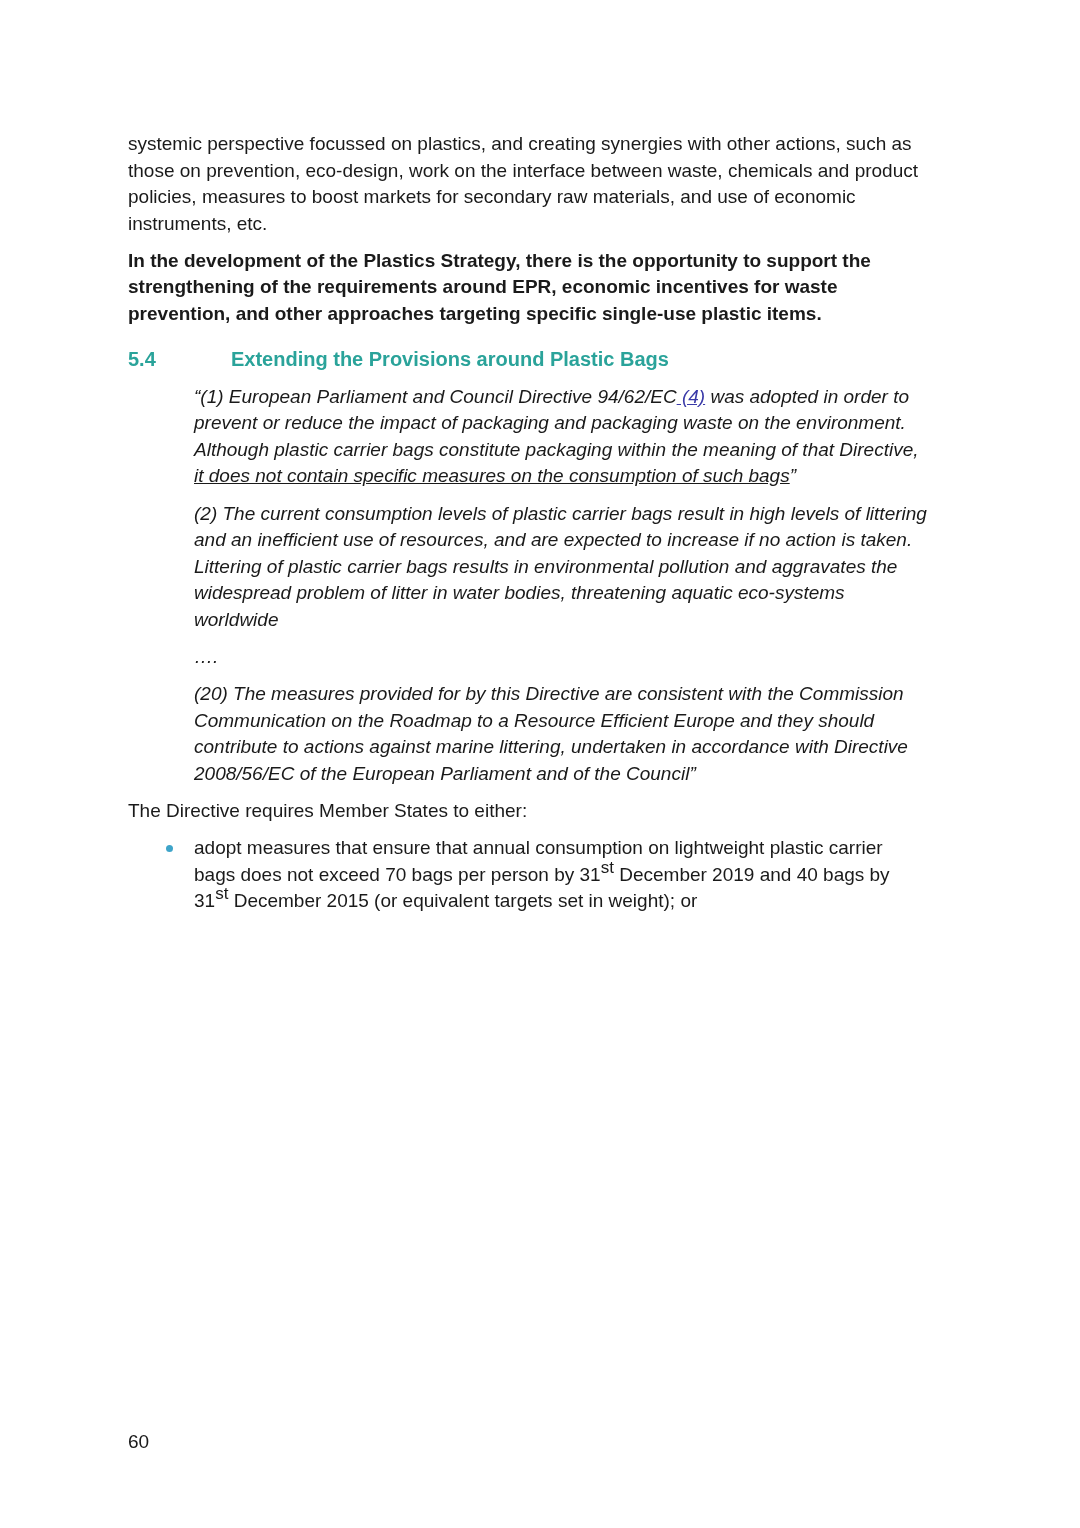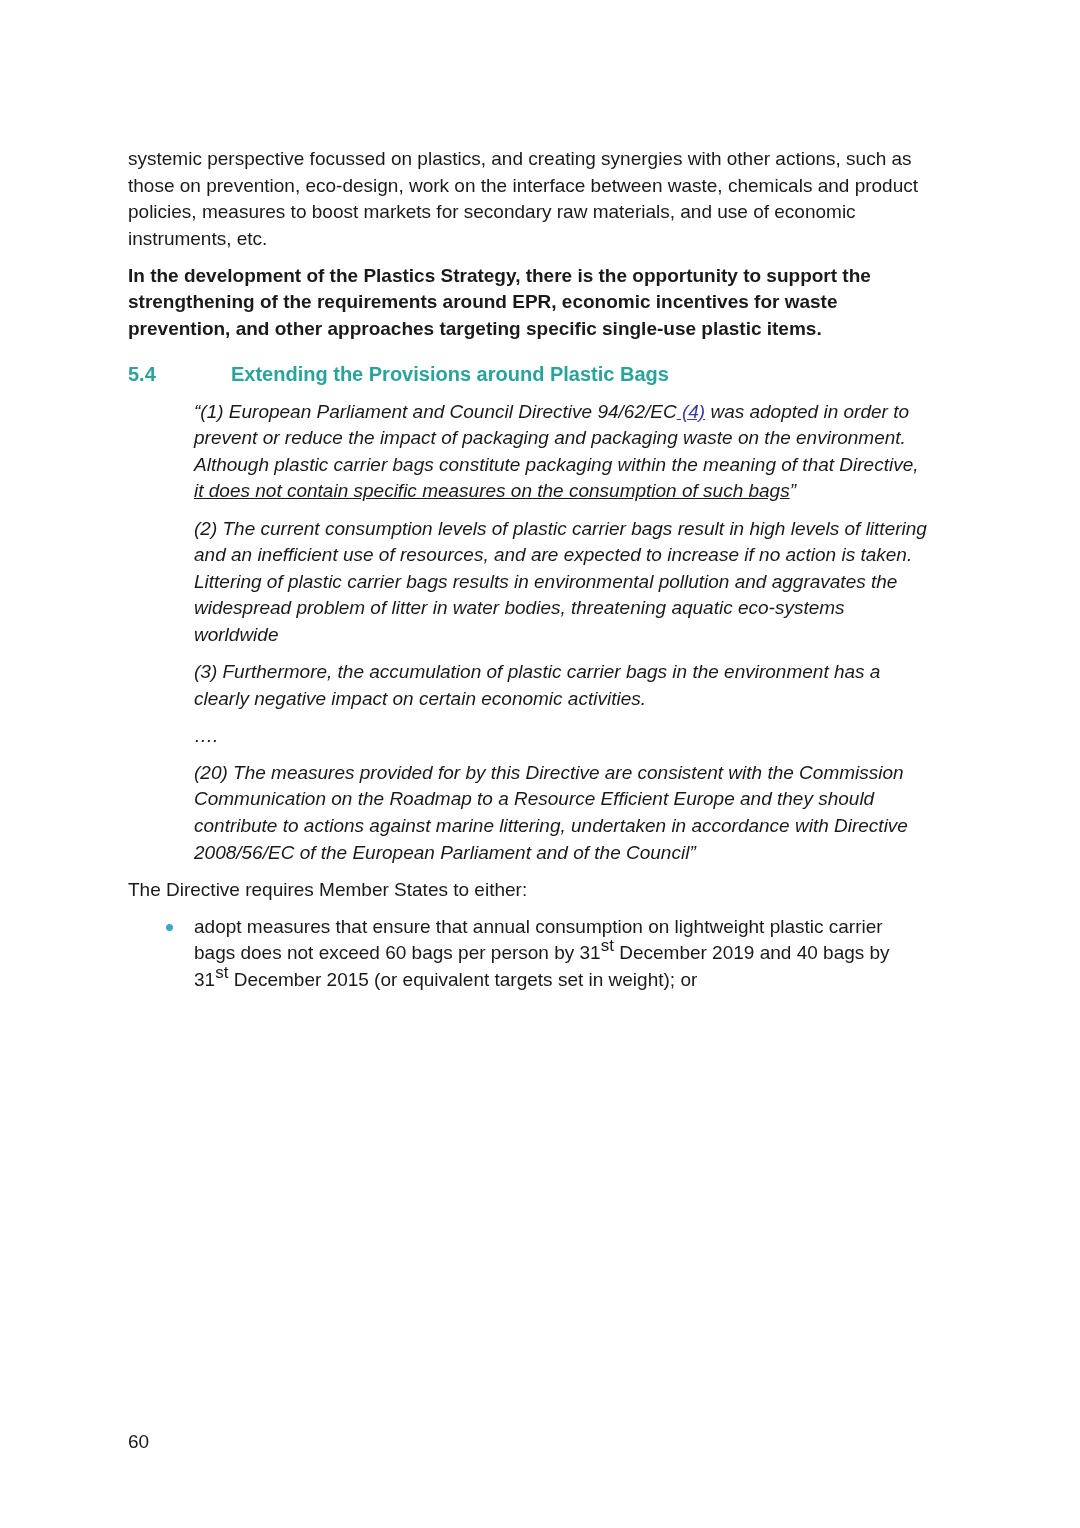--- a/index.html
+++ b/index.html
@@ -1,18 +1,18 @@
 <!DOCTYPE html>
 <html><head>
 <meta charset="utf-8">
 <style>
   html, body { margin: 0; padding: 0; background: #ffffff; }
   body { width: 1080px; height: 1528px; position: relative; overflow: hidden;
          font-family: "Liberation Sans", sans-serif; color: #1a1a1a; }
-  .page { position: absolute; left: 128px; top: 131px; width: 800px; margin-top: 15px; }
+  .page { position: absolute; left: 128px; top: 131px; width: 800px; }
   p { margin: 0; font-size: 19px; line-height: 26.6px; }
   .para { margin-bottom: 10.5px; }
   .bold { font-weight: bold; }
   h2 { margin: 14px 0 8px 0; font-size: 20px; line-height: 34px; font-weight: bold;
        color: #2aa39a; font-family: "Liberation Sans", sans-serif; }
   h2 .num { display: inline-block; width: 103px; }
   .quote { margin-left: 66px; font-style: italic; }
   .quote p { margin-bottom: 10.5px; }
   .ul { text-decoration: underline; }
   .ref { color: #3a3aa8; text-decoration: underline; }
@@ -30,28 +30,27 @@
   <p class="para">systemic perspective focussed on plastics, and creating synergies with other actions, such as those on prevention, eco-design, work on the interface between waste, chemicals and product policies, measures to boost markets for secondary raw materials, and use of economic instruments, etc.</p>
   <p class="para bold">In the development of the Plastics Strategy, there is the opportunity to support the strengthening of the requirements around EPR, economic incentives for waste prevention, and other approaches targeting specific single-use plastic items.</p>
 
   <h2>
     <span class="num">5.4</span><span>Extending the Provisions around Plastic Bags</span>
   </h2>
 
   <div class="quote">
     <p><span>“(1) European Parliament and Council Directive 94/62/EC</span><span class="ref"> (4)</span><span> was adopted in order to prevent or reduce the impact of packaging and packaging waste on the environment. Although plastic carrier bags constitute packaging within the meaning of that Directive, </span><span class="ul">it does not contain specific measures on the consumption of such bags</span><span>”</span></p>
     <p>(2) The current consumption levels of plastic carrier bags result in high levels of littering and an inefficient use of resources, and are expected to increase if no action is taken. Littering of plastic carrier bags results in environmental pollution and aggravates the widespread problem of litter in water bodies, threatening aquatic eco-systems worldwide</p>
-    <p>(3) Furthermore, the accumulation of plastic carrier bags in the environment has a clearly negative impact on certain economic activities.</p>
     <p>….</p>
     <p>(20) The measures provided for by this Directive are consistent with the Commission Communication on the Roadmap to a Resource Efficient Europe and they should contribute to actions against marine littering, undertaken in accordance with Directive 2008/56/EC of the European Parliament and of the Council”</p>
   </div>
 
   <p class="para">The Directive requires Member States to either:</p>
 
   <ul class="bullets">
     <li>
       <span class="bullet"></span>
-      <span>adopt measures that ensure that annual consumption on lightweight plastic carrier bags does not exceed 60 bags per person by 31</span><sup>st</sup><span> December 2019 and 40 bags by 31</span><sup>st</sup><span> December 2015 (or equivalent targets set in weight); or</span>
+      <span>adopt measures that ensure that annual consumption on lightweight plastic carrier bags does not exceed 70 bags per person by 31</span><sup>st</sup><span> December 2019 and 40 bags by 31</span><sup>st</sup><span> December 2015 (or equivalent targets set in weight); or</span>
     </li>
   </ul>
 </div>
 
 <div class="pagenum">60</div>
 
 </body></html>

